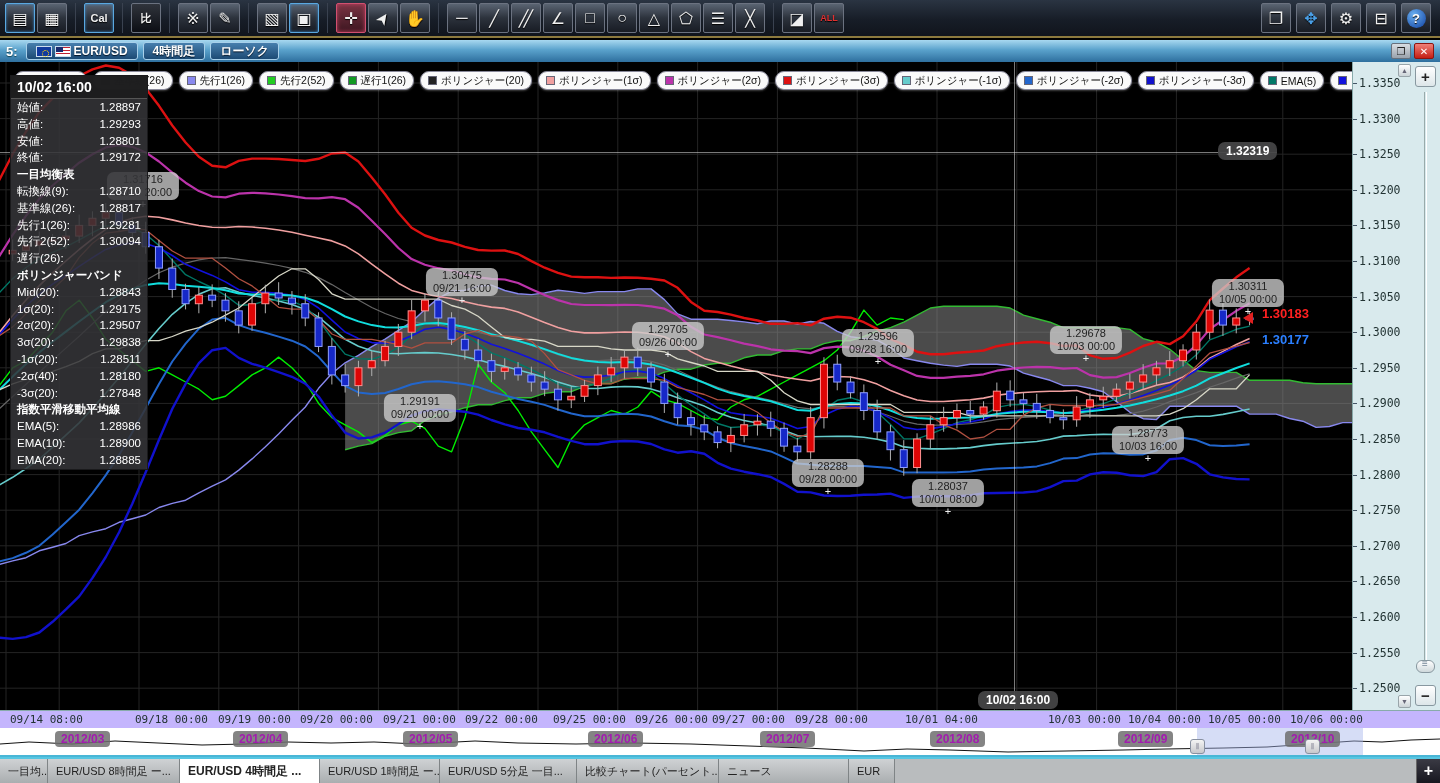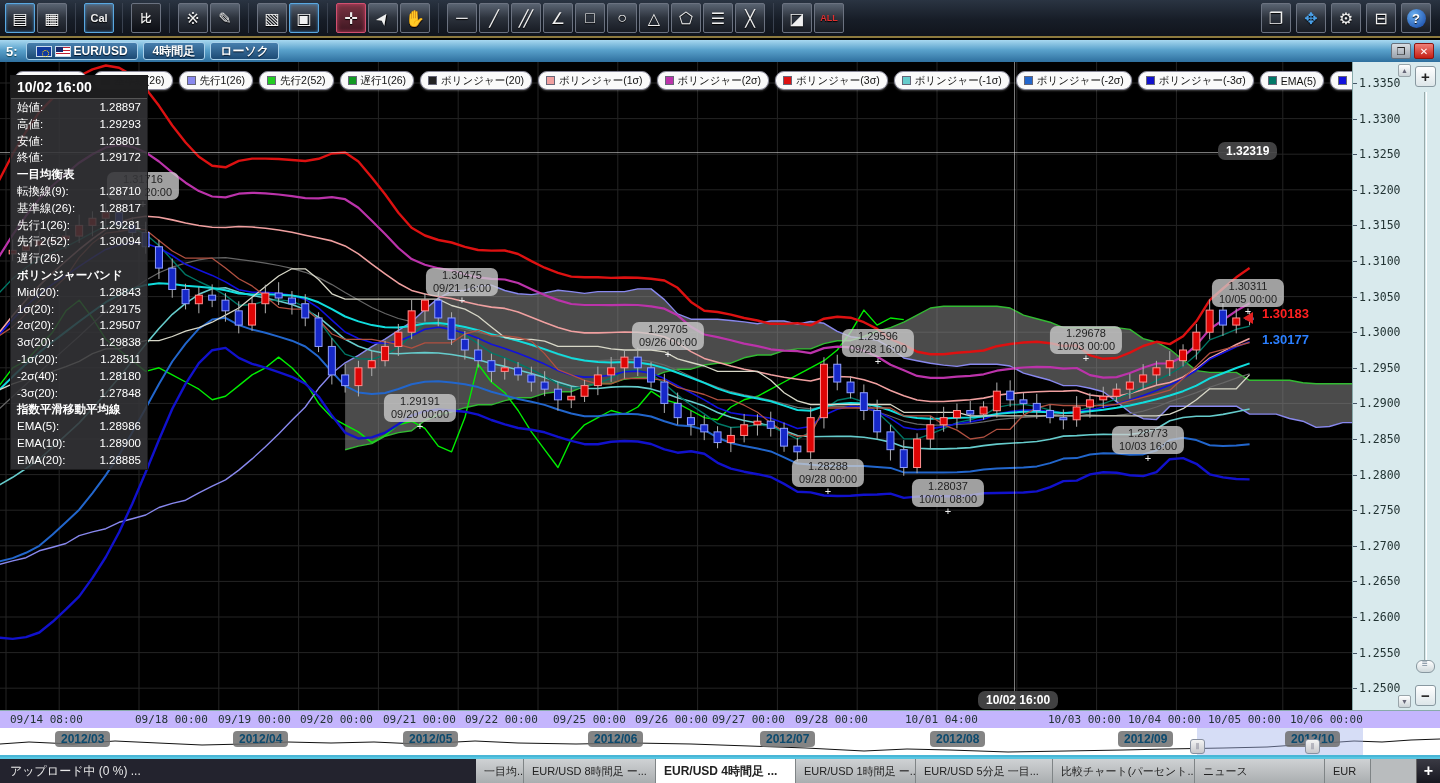--- a/index.html
+++ b/index.html
@@ -104,21 +104,21 @@
 
   
   .xaxis { position:absolute; left:0; top:710px; width:1440px; height:18px; background:#c4b5fd;
     border-top:1px solid #8aa; }
   .xtick { position:absolute; top:2px; font-size:11px; color:#233; font-family:"DejaVu Sans Mono",monospace; white-space:nowrap; }
 
   
   .nav { position:absolute; left:0; top:728px; width:1440px; height:29px; background:#fff;
     border-bottom:2px solid #49b6d6; }
   .nav svg { position:absolute; left:0; top:0; }
-  .mbadge { position:absolute; top:3px; background:rgba(110,110,110,.85); color:#0c4a6e; font-weight:bold;
+  .mbadge { position:absolute; top:3px; background:rgba(110,110,110,.85); color:#a21caf; font-weight:bold;
     font-size:12px; border-radius:4px; padding:0 6px; line-height:16px; z-index:3; }
   .nav-sel { position:absolute; top:0; height:27px; background:rgba(165,180,235,.45); z-index:2; }
   .nav-handle { position:absolute; top:11px; width:15px; height:15px; z-index:4;
     background:linear-gradient(#f4f4f4,#c8c8cc); border:1px solid #8890a0; border-radius:3px;
     color:#889; font-size:8px; text-align:center; line-height:14px; cursor:ew-resize; }
 
   
   .statusbar { position:absolute; left:0; top:757px; width:1440px; height:26px; background:#b9bcbe;
     border-top:2px solid #56c6e2; display:flex; }
   .status-left { width:476px; background:#23232e; color:#e8e8e8; font-size:12px;
@@ -783,21 +783,20 @@
     <div class="mbadge" style="left: 588px;">2012/06</div>
     <div class="mbadge" style="left: 760px;">2012/07</div>
     <div class="mbadge" style="left: 930px;">2012/08</div>
     <div class="mbadge" style="left: 1118px;">2012/09</div>
     <div class="mbadge" style="left: 1285px;">2012/10</div>
     <div class="nav-handle" style="left: 1190px;">⦀</div>
     <div class="nav-handle" style="left: 1305px;">⦀</div>
   </div>
 
 <div class="statusbar">
-  <div class="status-left">アップロード中 (0 %) ...</div>
   <span id="tabs" style="display:flex;">
       <div class="tab" style="width: 48px;">一目均...</div>
       <div class="tab" style="width: 132px;">EUR/USD 8時間足 ー...</div>
       <div class="tab active" style="width: 140px;">EUR/USD 4時間足 ...</div>
       <div class="tab" style="width: 120px;">EUR/USD 1時間足 ー...</div>
       <div class="tab" style="width: 137px;">EUR/USD 5分足 一目...</div>
       <div class="tab" style="width: 142px;">比較チャート(パーセント...</div>
       <div class="tab" style="width: 130px;">ニュース</div>
       <div class="tab" style="width: 46px;">EUR</div>
     </span>

